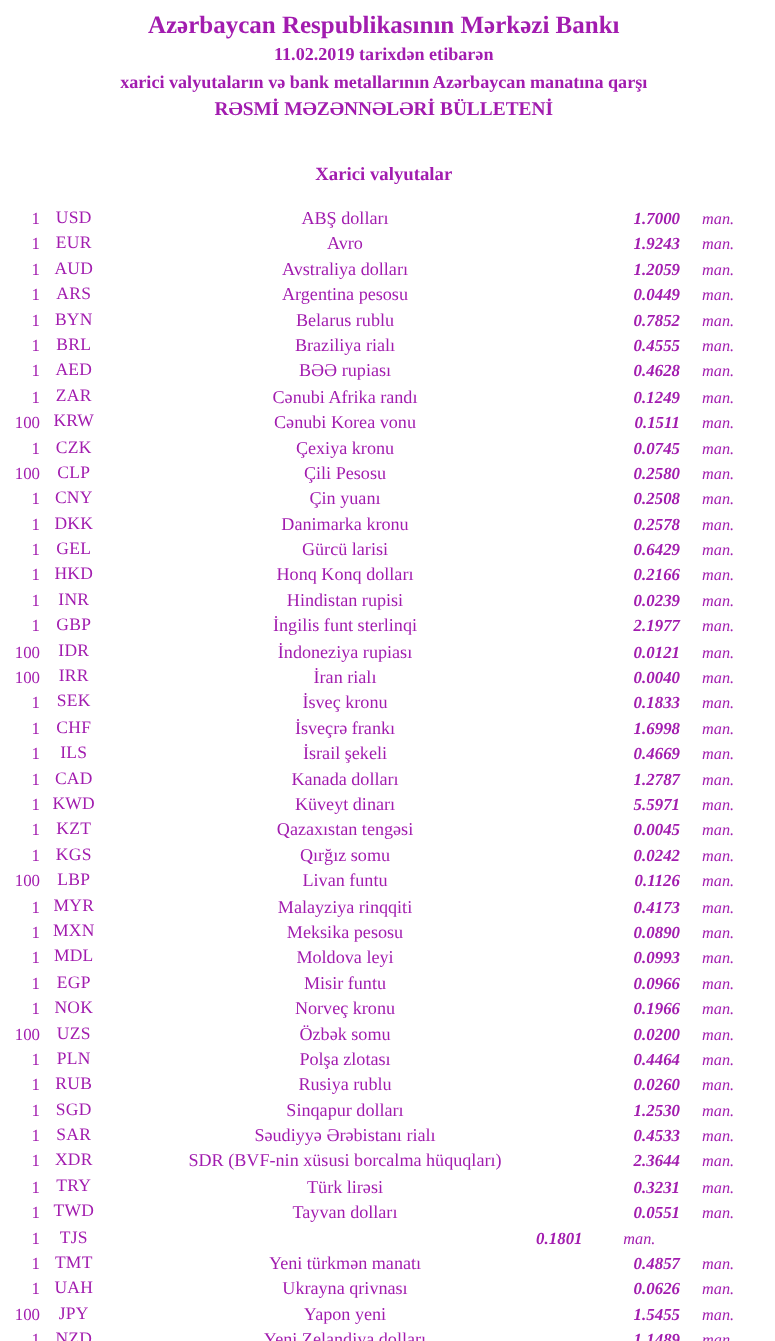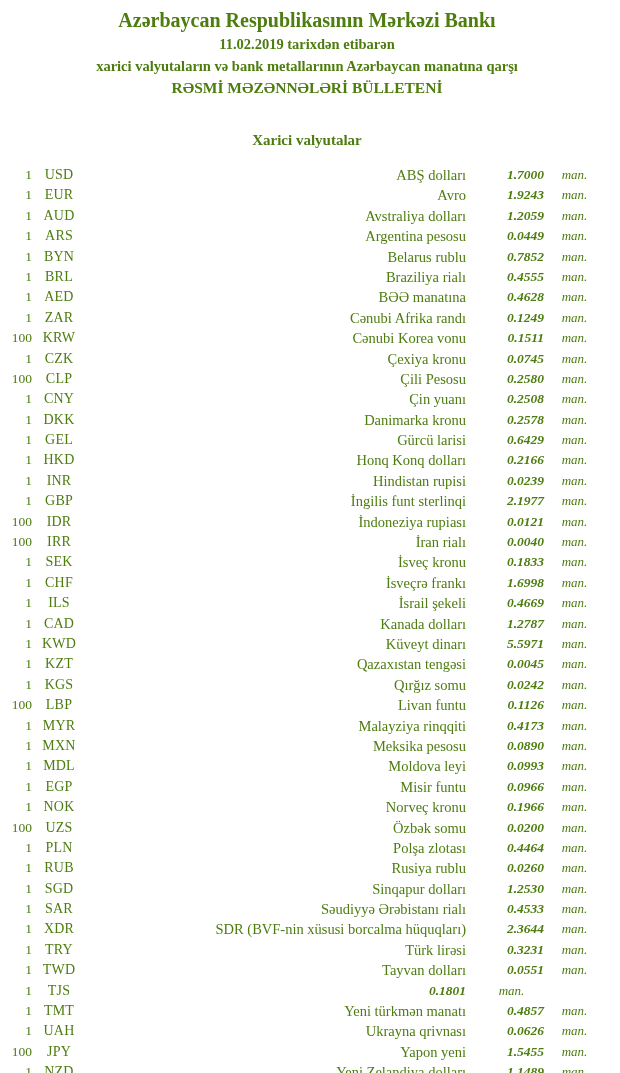--- a/index.html
+++ b/index.html
@@ -6,21 +6,21 @@
     margin: 0;
     padding: 0;
     background: #ffffff;
   }
   .page {
     position: relative;
     width: 614px;
     height: 1073px;
     box-sizing: border-box;
     background: #ffffff;
-    color: #4d7c0f;
+    color: #a21caf;
     font-family: "Liberation Serif", "DejaVu Serif", serif;
     overflow: hidden;
   }
   .header {
     text-align: center;
   }
   .title {
     margin-top: 8px;
     font-size: 20px;
     line-height: 25px;
@@ -56,21 +56,21 @@
   .qty {
     text-align: right;
     font-size: 13.5px;
   }
   .code {
     text-align: center;
     font-size: 14px;
     letter-spacing: 0.2px;
   }
   .name {
-    text-align: right;
+    text-align: center;
     font-size: 14.5px;
     overflow: hidden;
   }
   .rate {
     text-align: right;
     font-size: 13.5px;
     font-weight: bold;
     font-style: italic;
   }
   .unit {
@@ -139,21 +139,21 @@
       <span class="qty">1</span>
       <span class="code">BRL</span>
       <span class="name">Braziliya rialı</span>
       <span class="rate">0.4555</span>
       <span class="unit">man.</span>
     </div>
 
     <div class="row">
       <span class="qty">1</span>
       <span class="code">AED</span>
-      <span class="name">BƏƏ manatına</span>
+      <span class="name">BƏƏ rupiası</span>
       <span class="rate">0.4628</span>
       <span class="unit">man.</span>
     </div>
 
     <div class="row">
       <span class="qty">1</span>
       <span class="code">ZAR</span>
       <span class="name">Cənubi Afrika randı</span>
       <span class="rate">0.1249</span>
       <span class="unit">man.</span>

